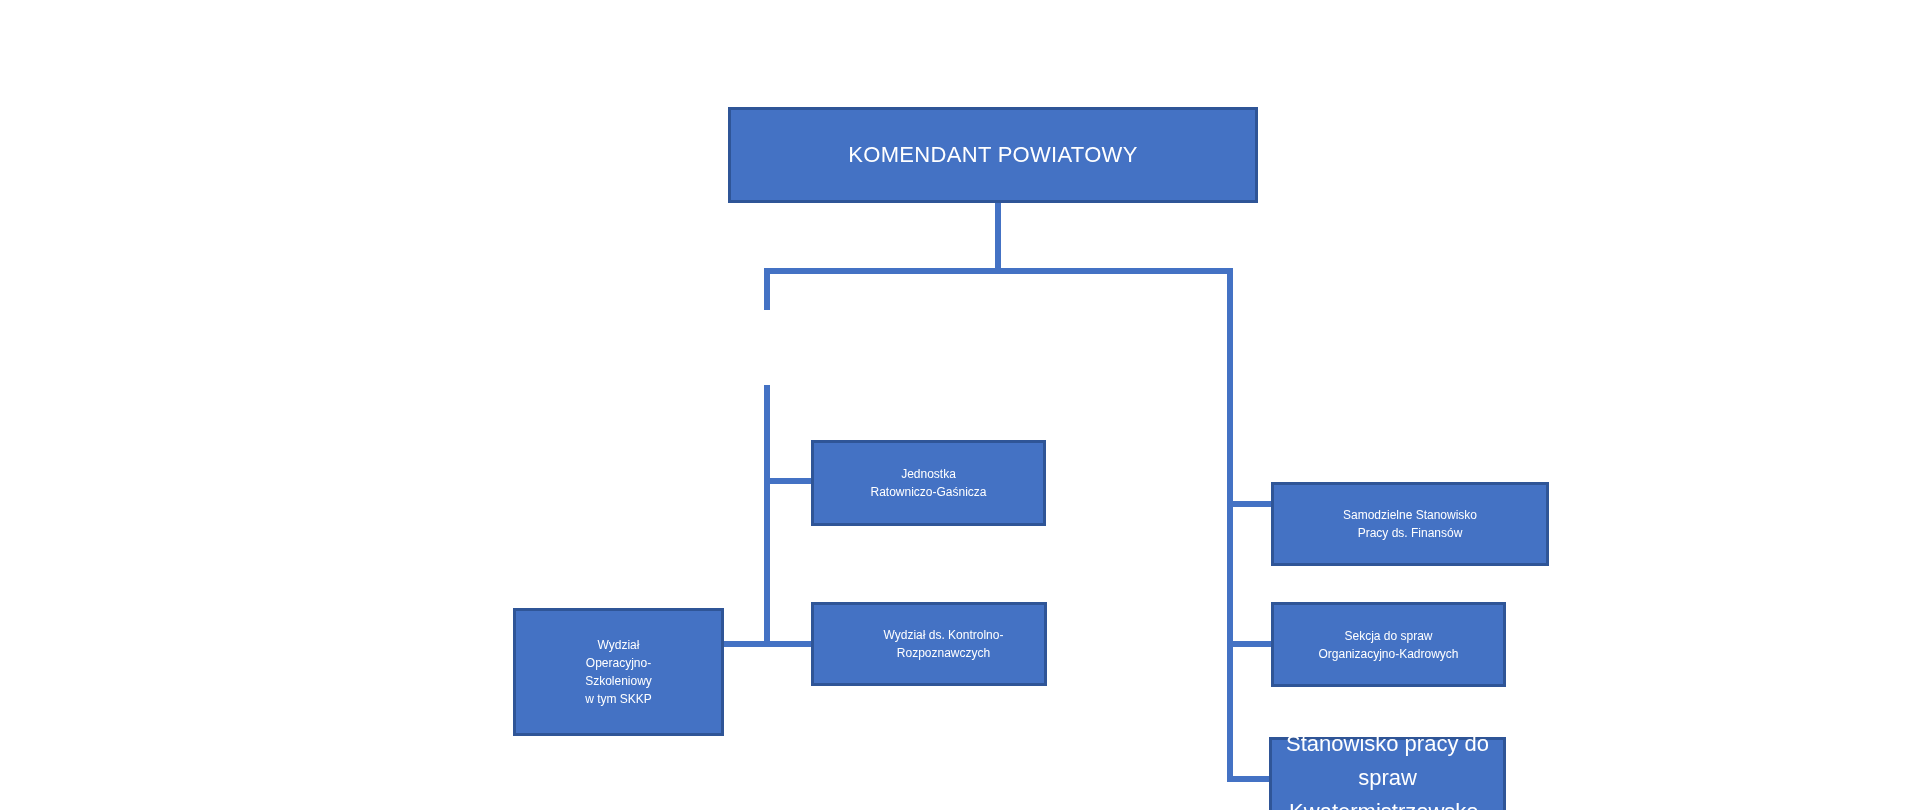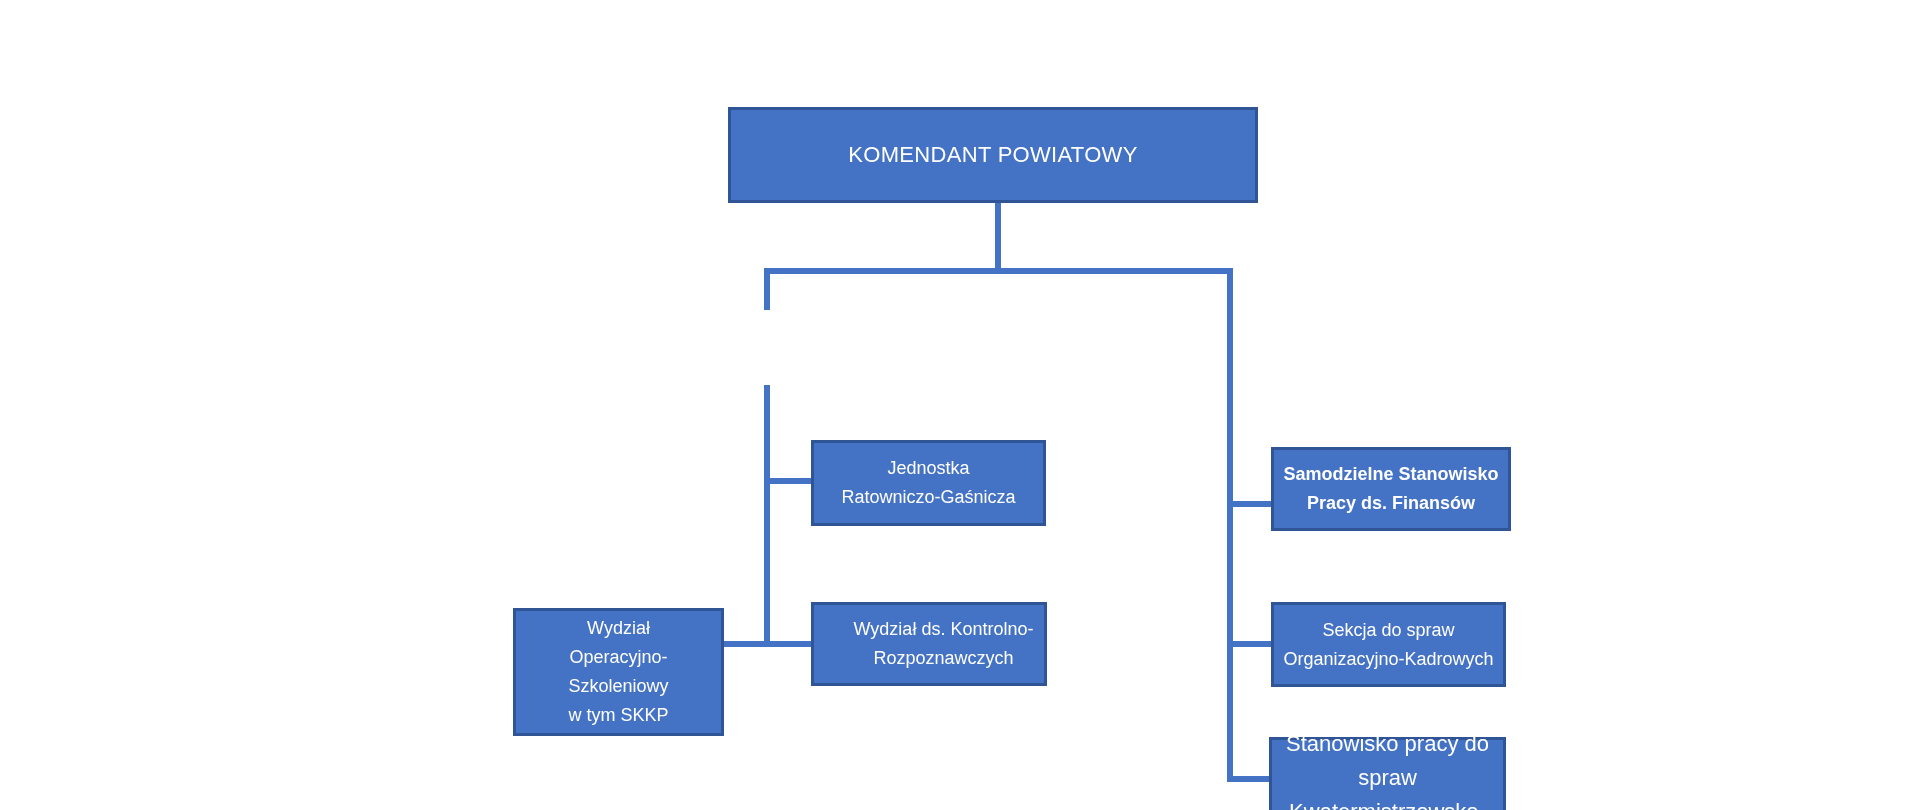--- a/index.html
+++ b/index.html
@@ -33,30 +33,30 @@
     justify-content:center;
     text-align:center;
     z-index:2;
   }
   .node .label{
     white-space:pre-line;
     width:100%;
   }
   .lvl1{font-size:22px;letter-spacing:.3px;}
   .lvl2{font-size:20px;letter-spacing:.2px;justify-content:flex-start;padding-top:10px;}
-  .small{font-size:18px;line-height:29px;}
+  .small{font-size:12px;line-height:18px;}
   .small-tight{font-size:22px;line-height:34px;}
 
   
   .n-komendant   {left:664px;  top:43px;  width:530px; height:96px;}
   .n-zastepca    {left:469px;  top:244px; width:473px; height:77px;}
   .n-jednostka   {left:747px;  top:376px; width:235px; height:86px;}
   .n-operacyjno  {left:449px;  top:544px; width:211px; height:128px;}
   .n-kontrolno   {left:747px;  top:538px; width:236px; height:84px;padding-left:29px;}
-  .n-finanse     {left:1207px; top:383px; width:240px; height:84px;font-weight:bold;}
+  .n-finanse     {left:1207px; top:418px; width:278px; height:84px;}
   .n-sekcja      {left:1207px; top:538px; width:235px; height:85px;}
   .n-kwatermistrz{left:1205px; top:673px; width:237px; height:115px;}
 
   .conn{
     position:absolute;
     background:var(--connector);
     z-index:1;
   }
   
   .c-v-komendant      {left:931px;  top:139px; width:6px;   height:66px;}

